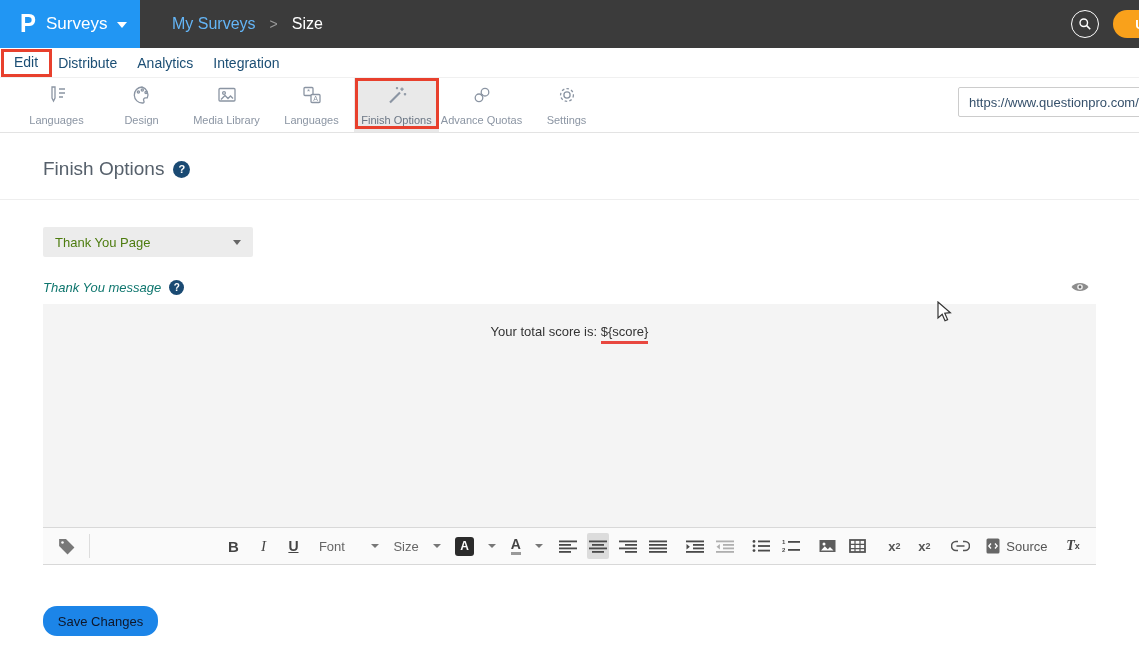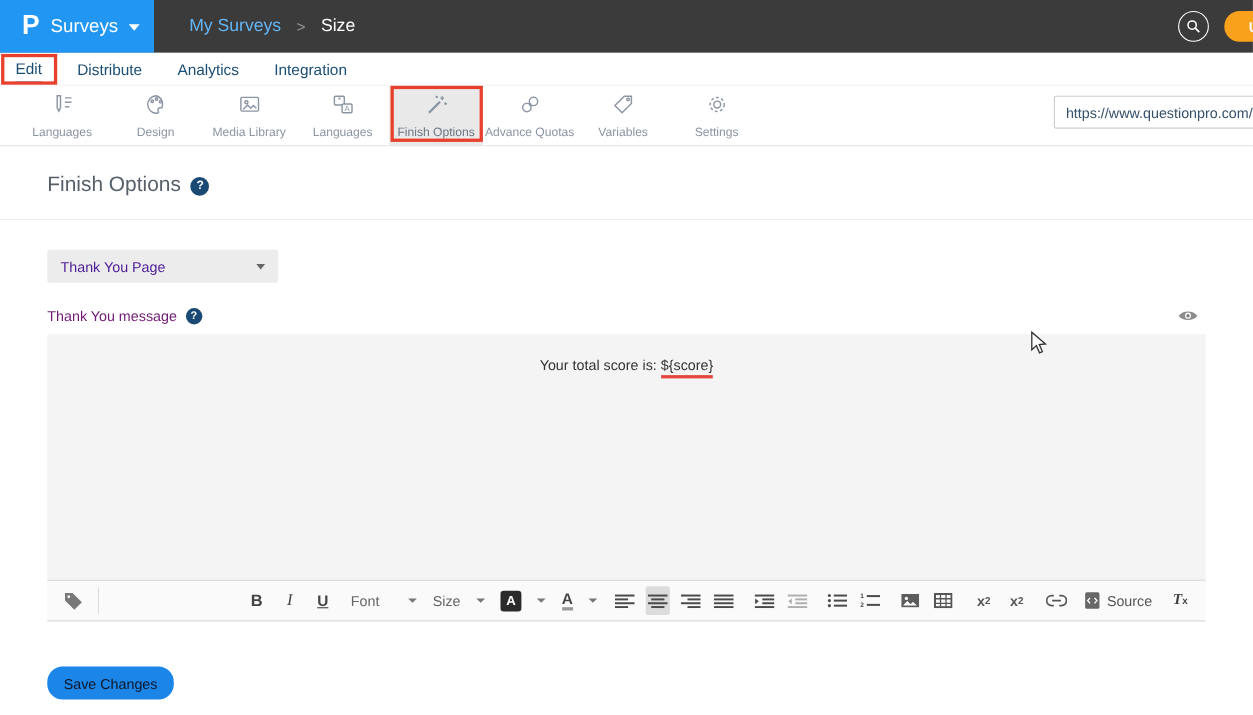--- a/index.html
+++ b/index.html
@@ -15,45 +15,45 @@
   .caret-w { width:0; height:0; border-left:5px solid transparent; border-right:5px solid transparent; border-top:6px solid #fff; margin-top:2px; }
   .breadcrumb { display:flex; align-items:center; gap:14px; margin-left:32px; font-size:16px; }
   .bc-parent { color:#64b5f6; cursor:pointer; }
   .bc-sep { color:#9a9a9a; font-size:14px; }
   .bc-current { color:#fff; }
   .topbar-right { position:absolute; right:0; top:0; height:48px; display:flex; align-items:center; gap:14px; }
   .search-btn { width:28px; height:28px; border:1.5px solid #fff; border-radius:50%; display:flex; align-items:center; justify-content:center; cursor:pointer; }
   .upgrade-btn { height:28px; min-width:62px; background:#f9a11b; border:none; border-radius:14px; color:#fff; font-size:13px; font-weight:bold; padding:0 16px; margin-right:-36px; cursor:pointer; font-family:"Liberation Sans",sans-serif; }
 
   
-  .tabrow { position:absolute; top:48px; left:0; width:1139px; height:30px; background:#fff; display:flex; align-items:center; gap:32px; padding-left:14px; border-bottom:1px solid #f0f0f0; }
+  .tabrow { position:absolute; top:48px; left:0; width:1139px; height:30px; background:#fff; display:flex; align-items:center; gap:20px; padding-left:14px; border-bottom:1px solid #f0f0f0; }
   .tab { font-size:14px; color:#1b4e74; cursor:pointer; padding:4px 0; }
   .tab.active { border-bottom:2px solid #2196f3; }
 
   
   .ribbon { position:absolute; top:78px; left:0; width:1139px; height:55px; background:#fff; border-bottom:1px solid #e3e3e3; display:flex; align-items:stretch; padding-left:14px; }
   .ritem { width:85px; display:flex; flex-direction:column; align-items:center; justify-content:center; gap:4px; cursor:pointer; }
   .ritem.active { background:#e9e9e9; }
   .ricon svg { stroke:#8b95a3; fill:none; stroke-width:1.3; }
   .rlabel { font-size:11px; color:#8b95a3; white-space:nowrap; }
   .ritem.active .rlabel { color:#6b7684; }
   .url-field { position:absolute; left:958px; top:9px; width:220px; height:30px; border:1px solid #ccc; border-radius:2px; padding:0 10px; font-size:13px; color:#35506b; font-family:"Liberation Sans",sans-serif; background:#fff; }
 
   
   .page-title-row { position:absolute; left:43px; top:158px; display:flex; align-items:center; gap:9px; }
   .page-title { font-size:19px; color:#56606b; }
   .help-icon { width:17px; height:17px; border-radius:50%; background:#1a4a73; color:#fff; font-size:11px; font-weight:bold; display:inline-flex; align-items:center; justify-content:center; cursor:pointer; }
   .title-divider { position:absolute; left:0; top:199px; width:1139px; height:1px; background:#eee; }
 
   .dropdown { position:absolute; left:43px; top:227px; width:210px; height:30px; background:#ececec; border-radius:2px; display:flex; align-items:center; padding:0 12px; cursor:pointer; }
-  .dropdown-label { font-size:13px; color:#4c1d95; flex:1; }
+  .dropdown-label { font-size:13px; color:#4d7c0f; flex:1; }
   .caret-g { width:0; height:0; border-left:4.5px solid transparent; border-right:4.5px solid transparent; border-top:5.5px solid #666; }
 
   .msg-row { position:absolute; left:43px; top:280px; display:flex; align-items:center; gap:8px; }
-  .msg-label { font-size:13px; color:#701a75; }
+  .msg-label { font-size:13px; color:#0f766e;font-style:italic; }
   .msg-row .help-icon { width:15px; height:15px; font-size:10px; }
   .preview-eye { position:absolute; left:1070px; top:280px; cursor:pointer; }
 
   
   .editor { position:absolute; left:43px; top:304px; width:1053px; }
   .editor-body { height:223px; background:#f4f4f4; padding-top:20px; text-align:center; font-size:13px; line-height:15px; color:#333; cursor:text; }
   .score-token { border-bottom:3px solid #e8473f; padding-bottom:2px; }
   .editor-toolbar { height:38px; background:#fafafa; border-top:1px solid #d8d8d8; border-bottom:1px solid #d8d8d8; display:flex; align-items:center; padding:0 12px; }
   .tb-btn { display:flex; align-items:center; justify-content:center; min-width:22px; height:26px; cursor:pointer; color:#4a4a4a; }
   .tb-btn.active { background:#dcdcdc; border-radius:2px; }
@@ -174,29 +174,20 @@
           <circle cx="8" cy="13.8" r="3.8"></circle>
           <circle cx="14" cy="8.2" r="3.8"></circle>
           <path d="M10 11.8l2-1.6"></path>
         </svg>
     </span>
     <span class="rlabel">Advance Quotas</span>
   </div>
   <div class="ritem">
     <span class="ricon">
       <svg width="22" height="22" viewBox="0 0 22 22">
-          <path d="M11.5 3.5H18v6.5l-8.5 8.5L3 12z"></path>
-          <circle cx="15" cy="6.5" r="1.2"></circle>
-        </svg>
-    </span>
-    <span class="rlabel">Variables</span>
-  </div>
-  <div class="ritem">
-    <span class="ricon">
-      <svg width="22" height="22" viewBox="0 0 22 22">
           <circle cx="11" cy="11" r="3.1"></circle>
           <circle cx="11" cy="11" r="6.4" stroke-dasharray="2.6 2.2"></circle>
         </svg>
     </span>
     <span class="rlabel">Settings</span>
   </div>
   <input class="url-field" readonly="" value="https://www.questionpro.com/" style="">
 </div>
 
 <div class="page-title-row">

